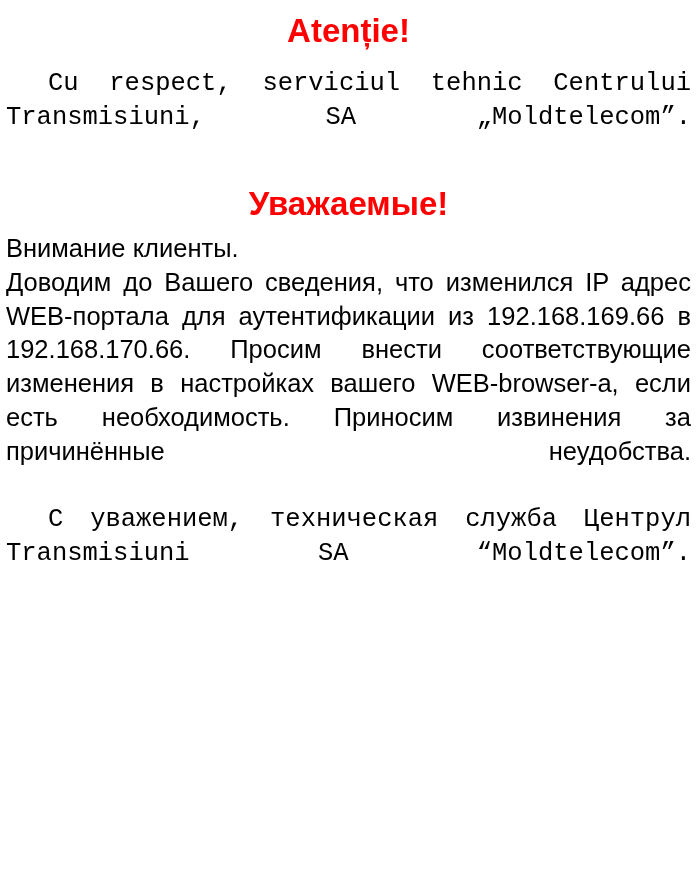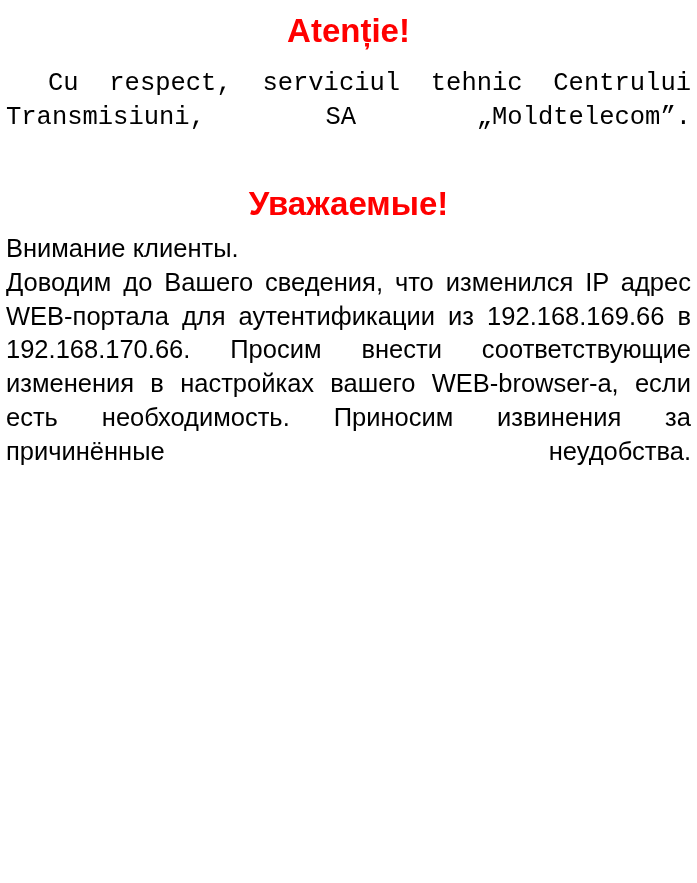--- a/index.html
+++ b/index.html
@@ -76,15 +76,16 @@
 
   <div class="body-block block-ro">
     <p class="para para-indent">Cu respect, serviciul tehnic Centrului Transmisiuni,  SA „Moldtelecom”.</p>
   </div>
 
   <div class="notice-heading heading-ru">Уважаемые!</div>
 
   <div class="body-block block-ru">
     <p class="para nostretch">Внимание клиенты.</p>
     <p class="para">Доводим до Вашего сведения, что изменился IP адрес WEB-портала для аутентификации из 192.168.169.66 в 192.168.170.66. Просим внести соответствующие изменения в настройках вашего WEB-browser-a, если есть необходимость.  Приносим извинения за причинённые  неудобства.</p>
+    <p class="para para-indent">С уважением, техническая служба Центрул Transmisiuni SA “Moldtelecom”.</p>
   </div>
 
 </div>
 
 </body></html>

